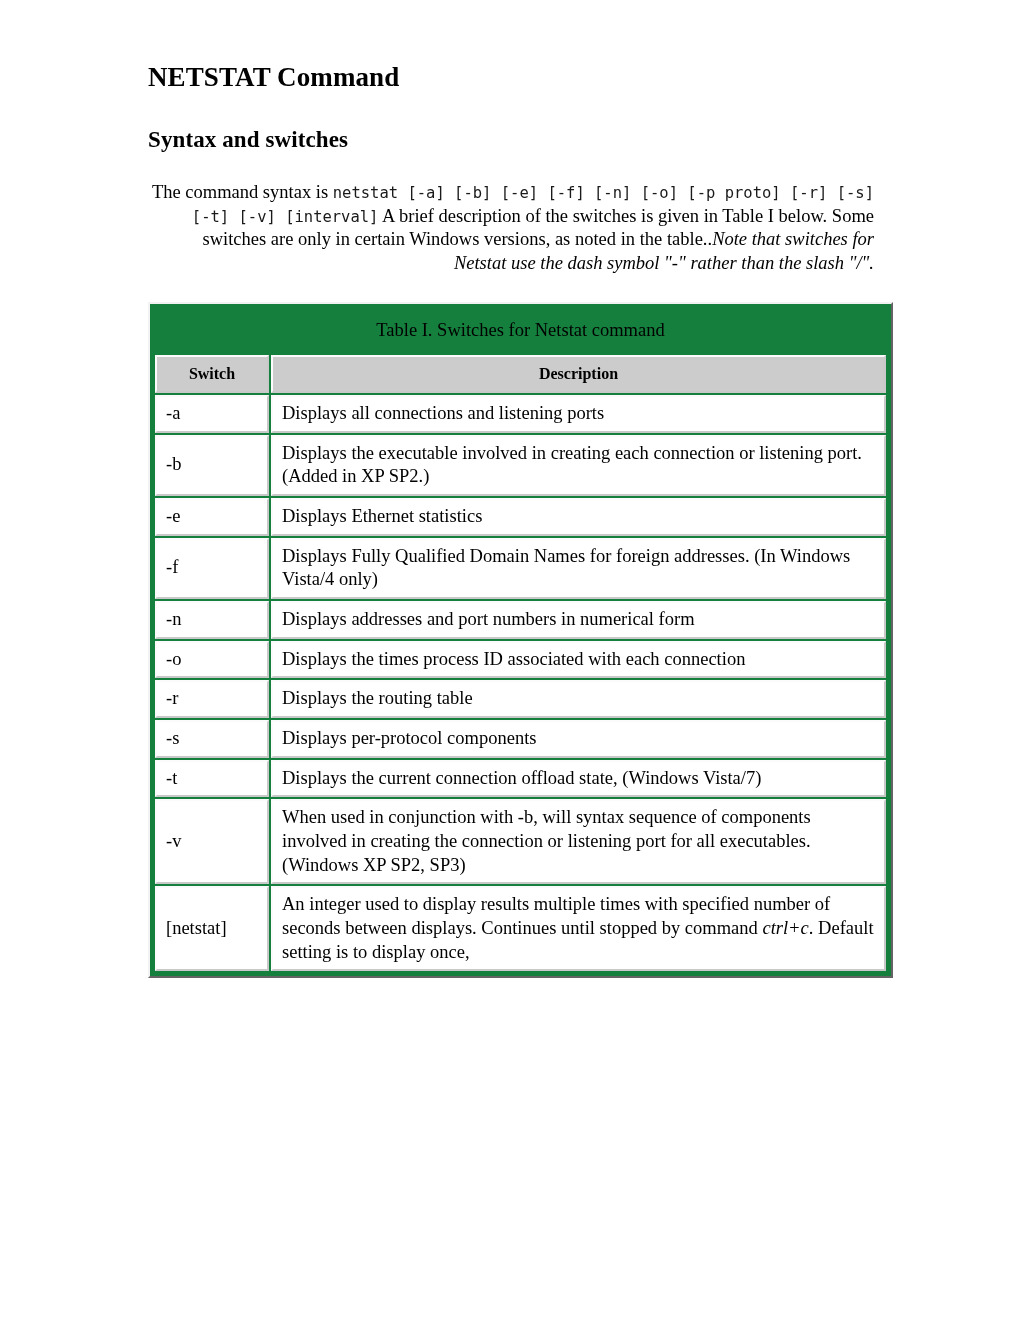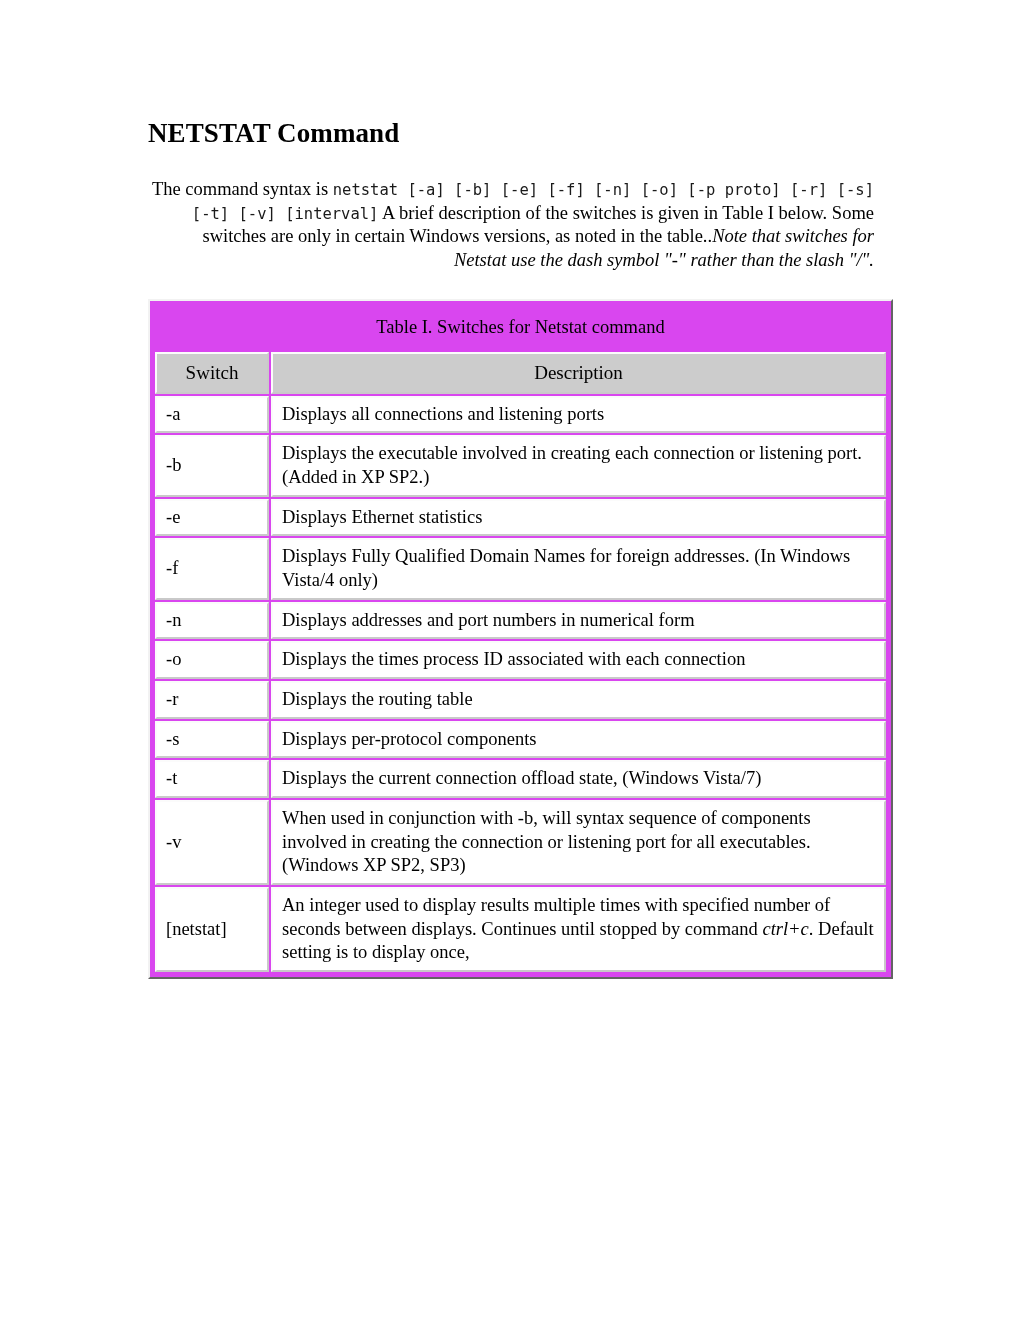--- a/index.html
+++ b/index.html
@@ -13,21 +13,21 @@
     font-family: "Liberation Serif", "DejaVu Serif", serif;
     color: #000000;
     overflow: hidden;
   }
 
   .page {
     position: relative;
     width: 1020px;
     height: 1132px;
     box-sizing: border-box;
-    padding: 118px 140px 0 148px;
+    padding: 62px 140px 0 148px;
   }
 
   
   h1.doc-title {
     font-family: "Liberation Serif", "DejaVu Serif", serif;
     font-size: 27px;
     font-weight: bold;
     line-height: 1.18;
     margin: 0 0 0 0;
     letter-spacing: 0.1px;
@@ -65,21 +65,21 @@
 
   
   .table-wrap {
     margin-top: 26px;
     width: 745px;
     border: 2px outset #d9d9d9;
     border-top-color: #f2f2f2;
     border-left-color: #f2f2f2;
     border-right-color: #b8b8b8;
     border-bottom-color: #b8b8b8;
-    background: #d946ef;
+    background: #15803d;
     box-sizing: border-box;
     padding: 3px;
   }
 
   .tbl-caption {
     font-size: 18.5px;
     text-align: center;
     padding: 12px 0 12px 0;
     line-height: 1.2;
   }
@@ -98,22 +98,22 @@
     border-left-color: #fbfbfb;
     border-right-color: #c9c9c9;
     border-bottom-color: #c9c9c9;
     padding: 5px 9px 5px 9px;
     vertical-align: middle;
     box-sizing: border-box;
   }
 
   table.switches th {
     background: #cccccc;
-    font-weight: normal;
-    font-size: 19px;
+    font-weight: bold;
+    font-size: 16px;
     text-align: center;
     padding-top: 8px;
     padding-bottom: 8px;
   }
 
   table.switches td {
     background: #ffffff;
     font-size: 18.5px;
     line-height: 1.28;
     text-align: left;
@@ -131,20 +131,21 @@
     margin-top: 33px;
   }
 </style>
 </head>
 <body>
 
 <div class="page">
 
   <h1 class="doc-title">NETSTAT Command</h1>
 
+  <h2 class="doc-subtitle">Syntax and switches</h2>
 
   <p class="intro">
     <span>The command syntax is </span><code class="mono">netstat [-a] [-b] [-e] [-f] [-n] [-o] [-p proto] [-r] [-s] [-t] [-v] [interval]</code><span> A brief description of the switches is given in Table I below. Some switches are only in certain Windows versions, as noted in the table..</span><em class="ital">Note that switches for Netstat use the dash symbol "-" rather than the slash "/".</em>
   </p>
 
   <div class="table-wrap">
 
     <div class="tbl-caption">Table I. Switches for Netstat command</div>
 
     <table class="switches">

